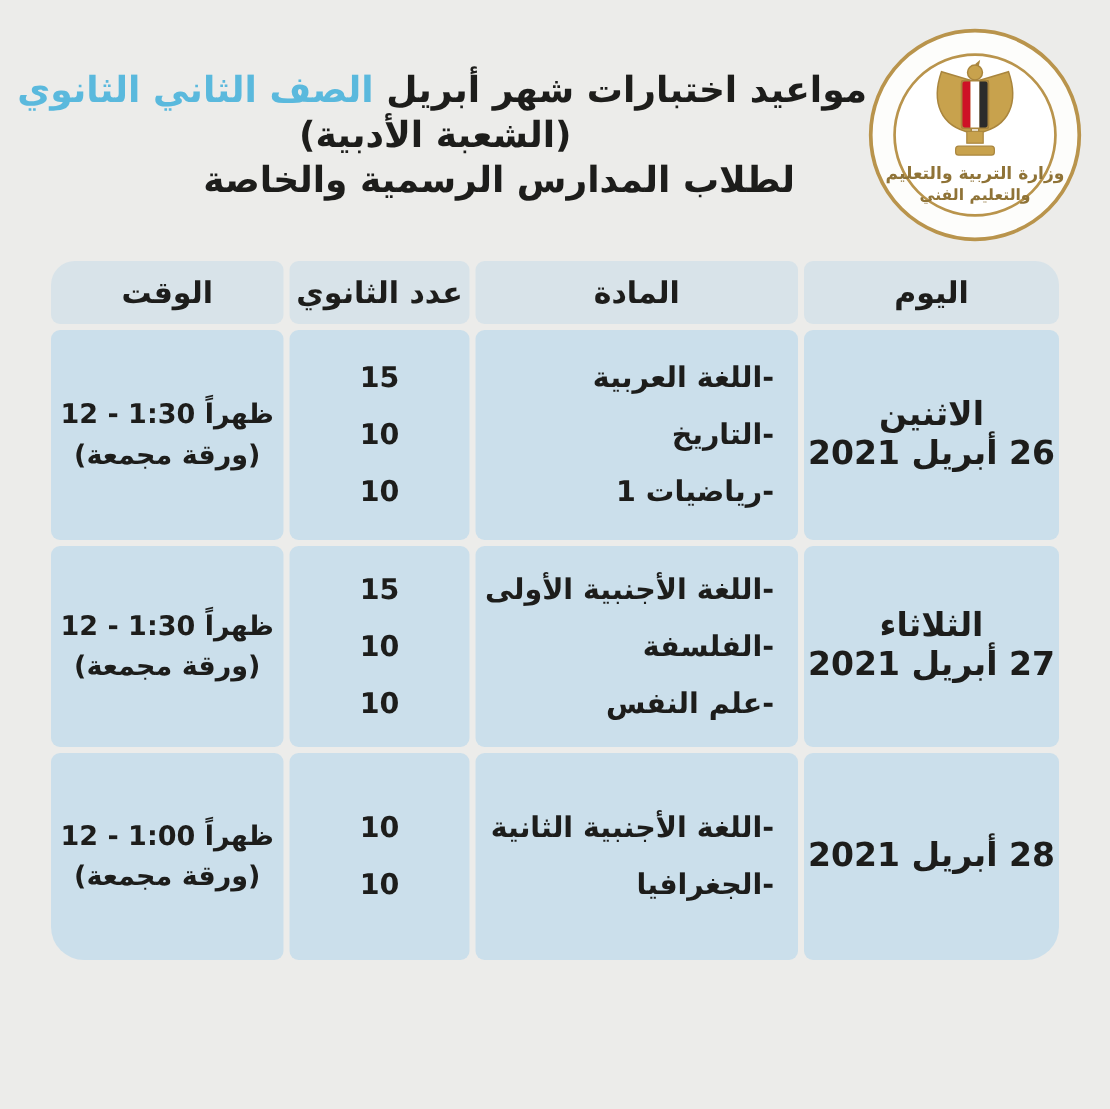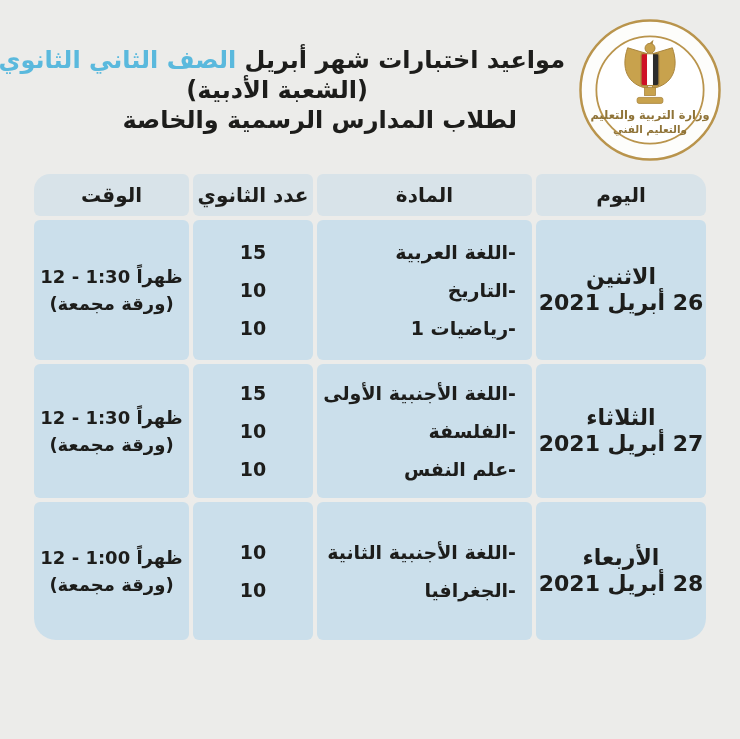--- a/index.html
+++ b/index.html
@@ -23,21 +23,20 @@
   .page{width:740px;height:739px;position:relative;}
 
   
   .header{
     display:flex;
     align-items:flex-start;
     padding:18px 18px 0 0;
   }
   .logo{width:144px;height:144px;flex:0 0 144px;}
   .title-block{
-    margin-right:13px;
     padding-top:27px;
     width:530px;
   }
   .title-line{
     font-size:24px;
     line-height:30px;
     text-align:right;
     white-space:nowrap;
   }
   .title-line .accent{color:var(--accent,#5ab9dd);}
@@ -185,21 +184,20 @@
       <div class="q-line">15</div>
       <div class="q-line">10</div>
       <div class="q-line">10</div>
     </div>
     <div class="cell c-time">
       <div class="time-main">12 - 1:30 ظهراً</div>
       <div class="time-note">(ورقة مجمعة)</div>
     </div>
 
     <div class="cell last c-day">
-      <div class="day-name">الأربعاء</div>
       <div class="day-date">28 أبريل 2021</div>
     </div>
     <div class="cell last c-subject">
       <div class="subject-line">-اللغة الأجنبية الثانية</div>
       <div class="subject-line">-الجغرافيا</div>
     </div>
     <div class="cell last c-questions">
       <div class="q-line">10</div>
       <div class="q-line">10</div>
     </div>

